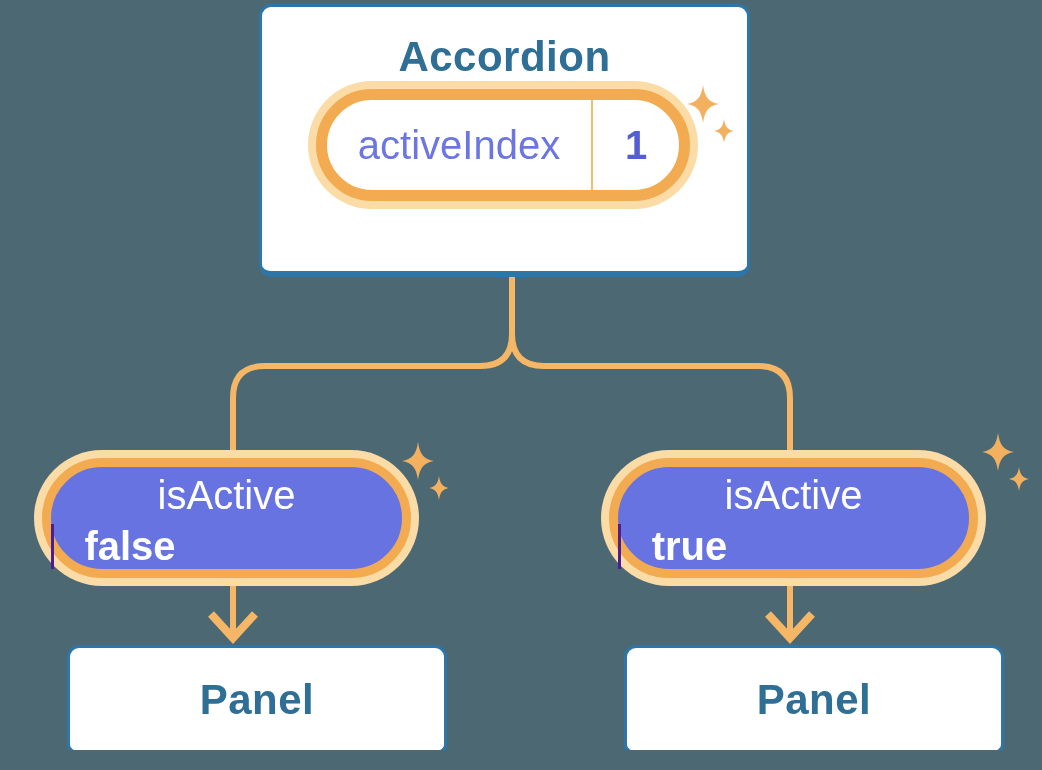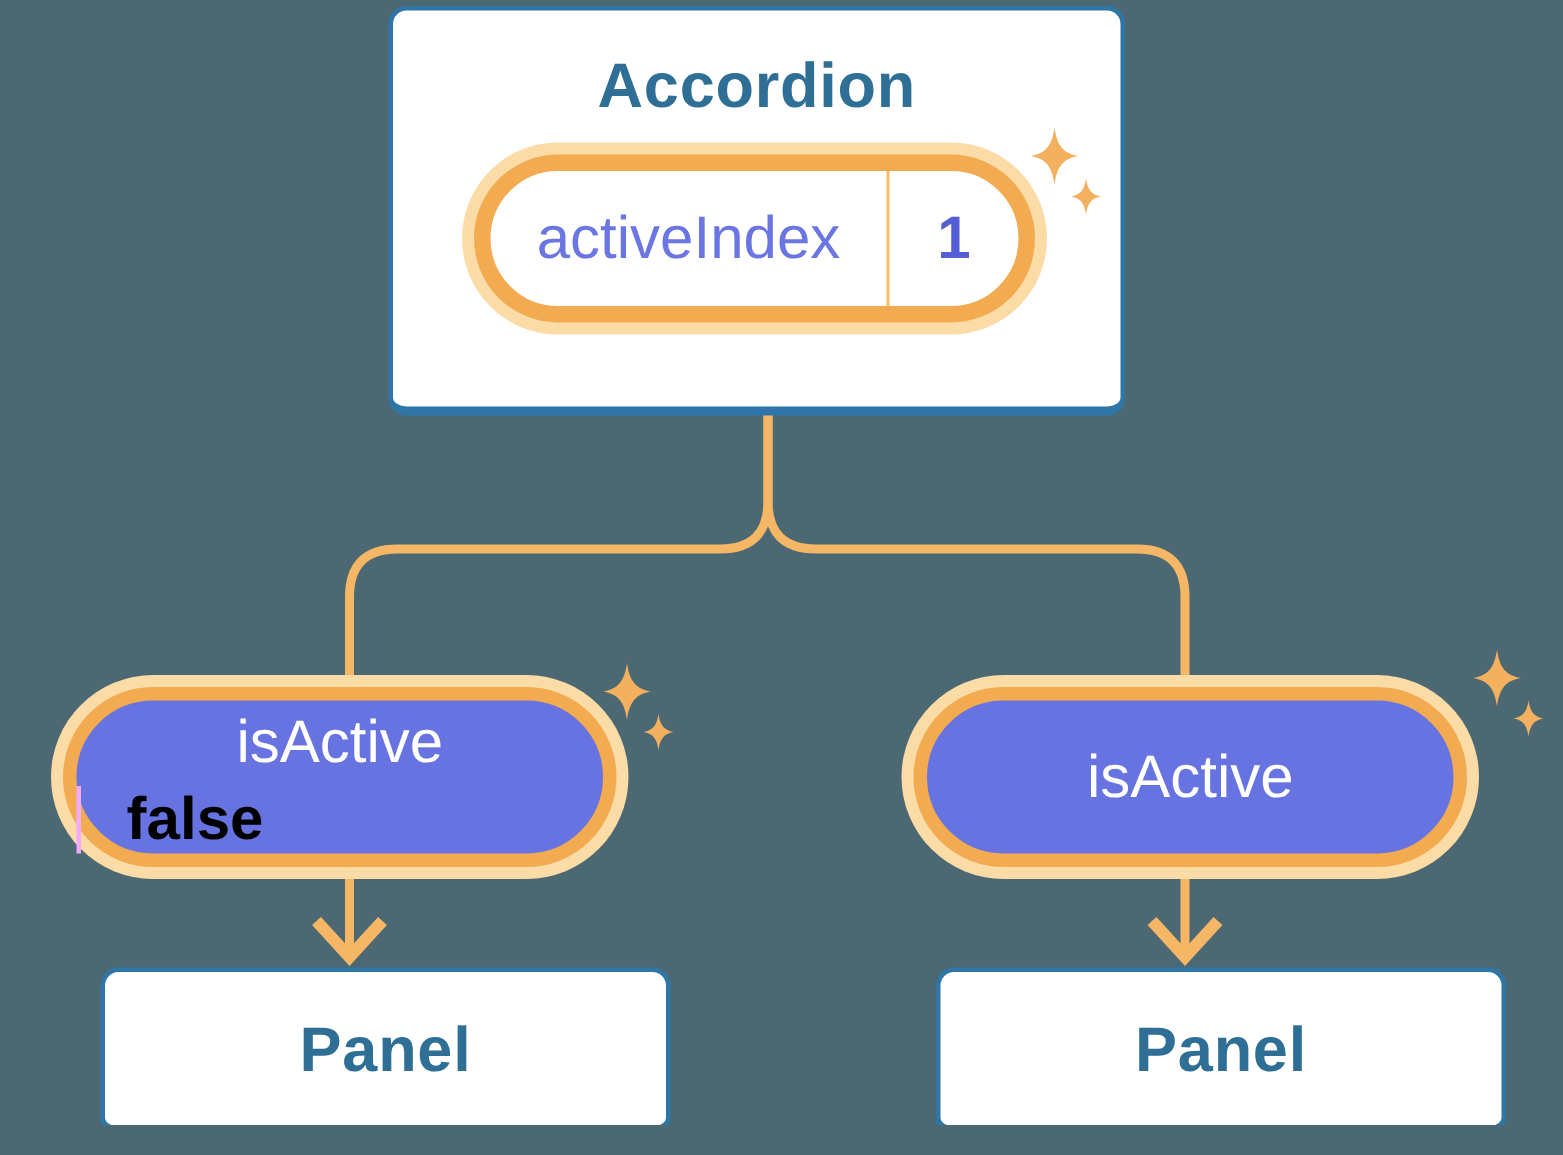--- a/index.html
+++ b/index.html
@@ -33,21 +33,21 @@
   }
   .card--root .card-title{margin-top:26px;}
   
   .pill{
     position:absolute;
     display:flex;
     align-items:stretch;
     border-radius:999px;
   }
   .pill--state{
-    left:316px;top:103px;width:374px;height:112px;
+    left:316px;top:89px;width:374px;height:112px;
     background:#ffffff;
     border:11px solid #f3ab51;
     box-shadow:0 0 0 8px #fbdba6;
   }
   .pill--state .pill-label{
     flex:1;display:flex;align-items:center;justify-content:center;
     color:#6b76e2;font-size:40px;
   }
   .pill--state .pill-value{
     width:88px;display:flex;align-items:center;justify-content:center;
@@ -63,22 +63,22 @@
     flex-direction:column;
   }
   .pill--prop-left{left:42px;}
   .pill--prop-right{left:609px;}
   .pill--prop .pill-label{
     flex:1;display:flex;align-items:center;justify-content:center;
     color:#ffffff;font-size:40px;
   }
   .pill--prop .pill-value{
     display:flex;align-items:center;justify-content:center;
-    border-left:3px solid #f0abfc;
-    color:#000000;font-size:40px;font-weight:700;
+    border-left:3px solid #4c1d95;
+    color:#ffffff;font-size:40px;font-weight:700;
   }
   .pill--prop-left .pill-value{width:155px;}
   .pill--prop-right .pill-value{width:140px;}
   
   .wires{position:absolute;left:0;top:0;z-index:0;}
   .card,.pill{z-index:2;}
   .sparkles{position:absolute;z-index:3;}
 </style>
 </head>
 <body>
@@ -105,20 +105,21 @@
     <div class="pill-value">1</div>
   </div>
 
   <div class="pill pill--prop pill--prop-left">
     <div class="pill-label">isActive</div>
     <div class="pill-value">false</div>
   </div>
 
   <div class="pill pill--prop pill--prop-right">
     <div class="pill-label">isActive</div>
+    <div class="pill-value">true</div>
   </div>
 
   <div class="card card--panel card--panel-left">
     <div class="card-title">Panel</div>
   </div>
   <div class="card card--panel card--panel-right">
     <div class="card-title">Panel</div>
   </div>
 
   <svg class="sparkles" style="left:687px;top:85px;" width="60" height="64" viewBox="0 0 60 64" aria-hidden="true">

